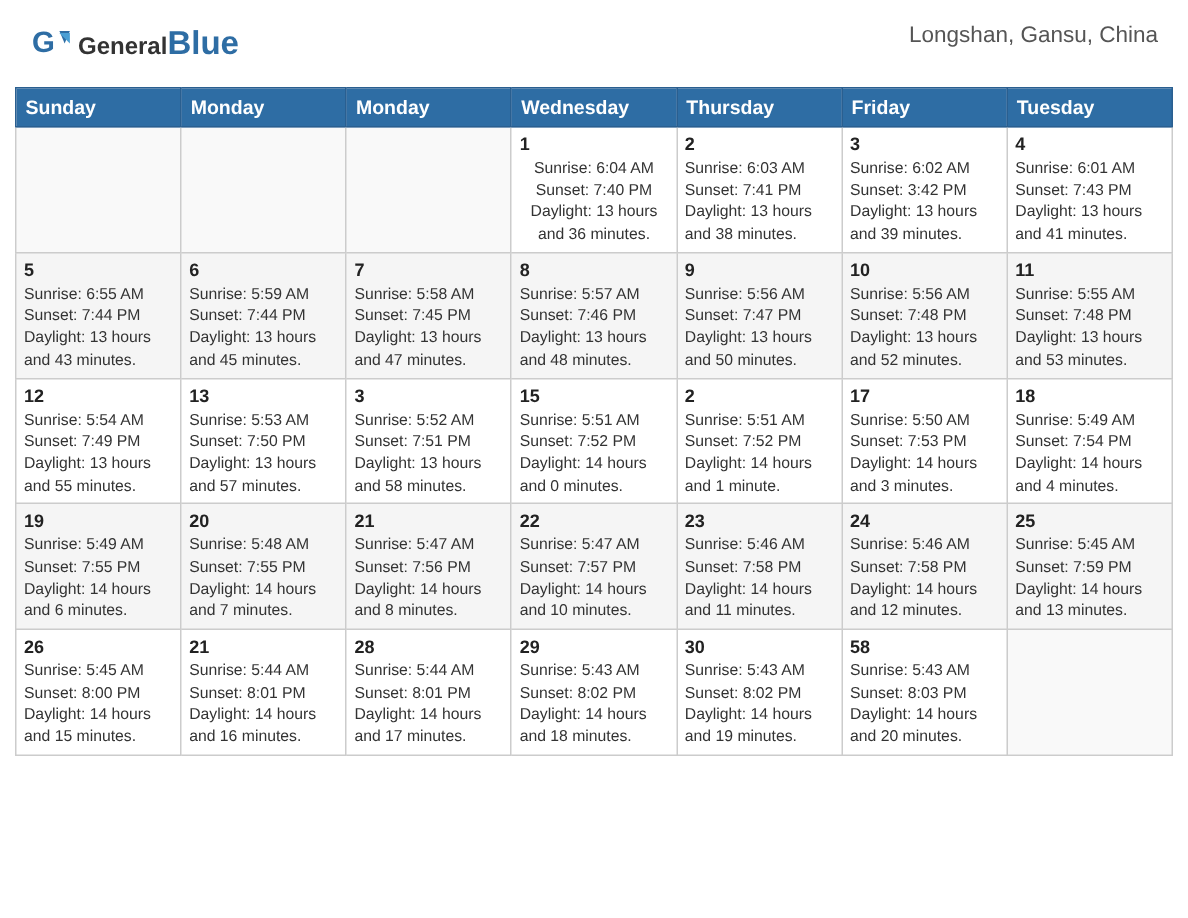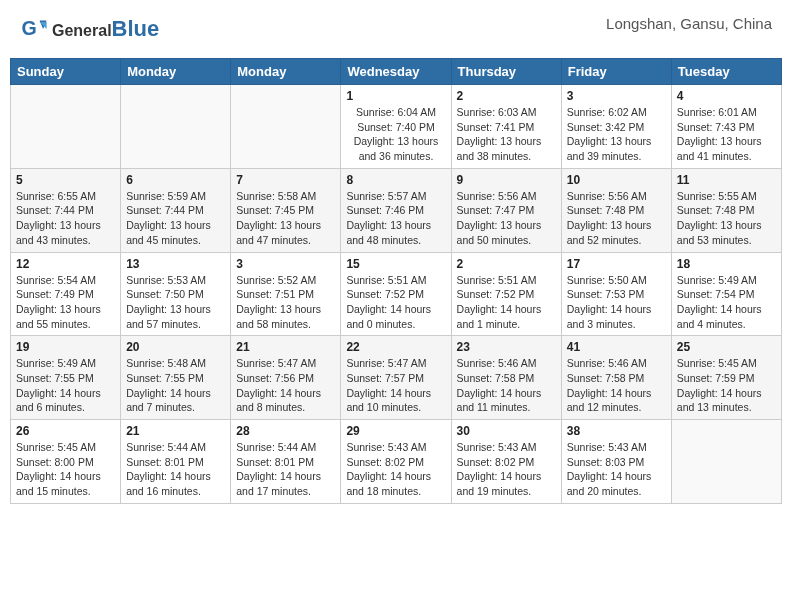--- a/index.html
+++ b/index.html
@@ -274,21 +274,21 @@
 and 10 minutes.</div>
         </td>
         <td>
           <div class="day-number">23</div>
           <div class="day-info" style="white-space: pre-line;">Sunrise: 5:46 AM
 Sunset: 7:58 PM
 Daylight: 14 hours
 and 11 minutes.</div>
         </td>
         <td>
-          <div class="day-number">41</div>
+          <div class="day-number">24</div>
           <div class="day-info" style="white-space: pre-line;">Sunrise: 5:46 AM
 Sunset: 7:58 PM
 Daylight: 14 hours
 and 12 minutes.</div>
         </td>
         <td>
           <div class="day-number">25</div>
           <div class="day-info" style="white-space: pre-line;">Sunrise: 5:45 AM
 Sunset: 7:59 PM
 Daylight: 14 hours
@@ -325,21 +325,21 @@
 and 18 minutes.</div>
         </td>
         <td>
           <div class="day-number">30</div>
           <div class="day-info" style="white-space: pre-line;">Sunrise: 5:43 AM
 Sunset: 8:02 PM
 Daylight: 14 hours
 and 19 minutes.</div>
         </td>
         <td>
-          <div class="day-number">38</div>
+          <div class="day-number">58</div>
           <div class="day-info" style="white-space: pre-line;">Sunrise: 5:43 AM
 Sunset: 8:03 PM
 Daylight: 14 hours
 and 20 minutes.</div>
         </td>
         <td class="empty-cell"></td>
       </tr>
     </tbody>
 </table>
 

